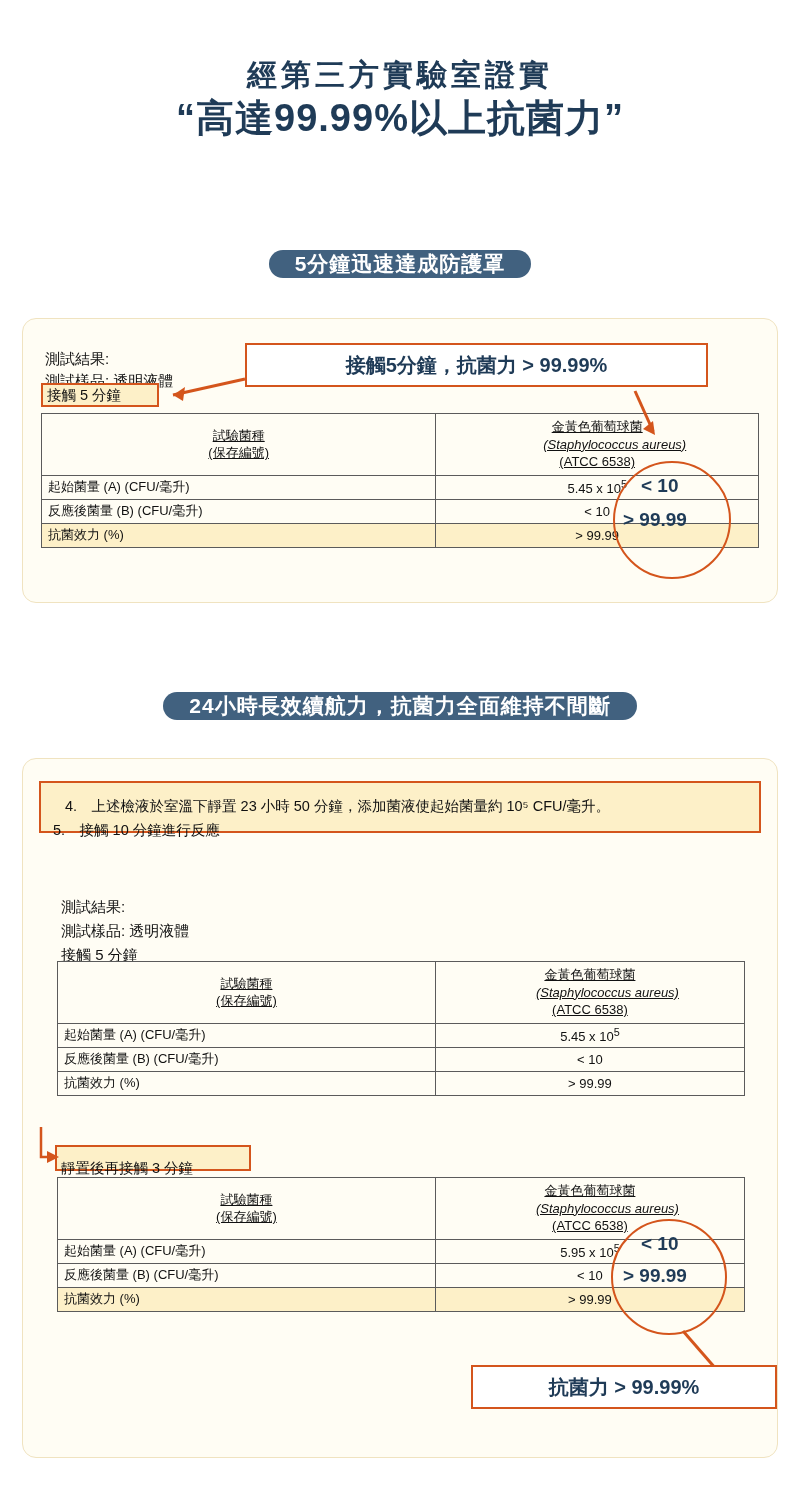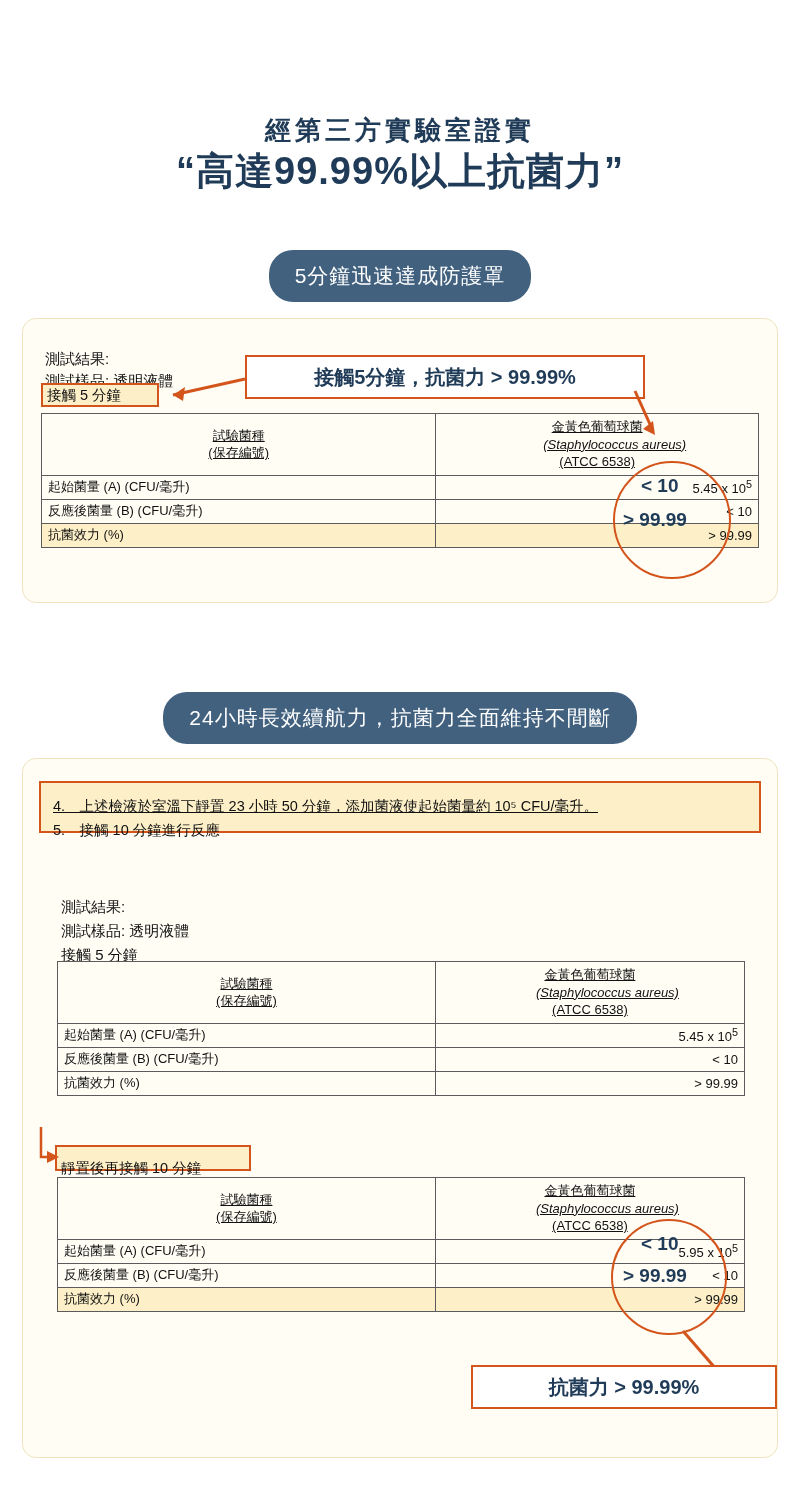--- a/index.html
+++ b/index.html
@@ -18,42 +18,41 @@
   }
 
   
   .headline {
     text-align: center;
     color: #1f3b57;
     font-weight: bold;
     letter-spacing: 2px;
   }
   .headline .line1 {
-    font-size: 26px;
+    font-size: 30px;
     line-height: 1.25;
-    padding-top: 78px;
+    padding-top: 56px;
     letter-spacing: 4px;
-    margin-top: 36px;
   }
   .headline .line2 {
     font-size: 38px;
     line-height: 1.3;
     letter-spacing: 1px;
   }
 
   
   .pill {
     background: #41617f;
     color: #ffffff;
     border-radius: 24px;
     font-size: 21px;
-    font-weight: normal;
+    font-weight: bold;
     letter-spacing: 1px;
     text-align: center;
-    padding: 12px 26px;
+    padding: 0 26px;
     display: inline-block;
   }
   .pill-wrap { text-align: center; }
 
   
   .card {
     position: absolute;
     left: 22px;
     width: 756px;
     background: #fffdf4;
@@ -74,21 +73,21 @@
     font-size: 13px;
     color: #111;
   }
   table.dt td {
     border: 1px solid #5b5b5b;
     padding: 2px 6px;
     height: 24px;
     vertical-align: middle;
   }
   table.dt td.label { text-align: left; width: 55%; }
-  table.dt td.val { text-align: right; }
+  table.dt td.val { text-align: center; }
   table.dt td.hdr { text-align: center; line-height: 1.35; padding: 4px 6px; }
   .hl { background: #fdf0c8; }
   .ital { font-style: italic; margin-left: 35px; }
   .u { text-decoration: underline; }
 
   
   .ann {
     position: absolute;
     border: 2.5px solid #d4551c;
     background: #ffffff;
@@ -173,42 +172,42 @@
           <td class="val">&lt; 10</td>
         </tr>
         <tr>
           <td class="label hl">抗菌效力 (%)</td>
           <td class="val hl">&gt; 99.99</td>
         </tr>
       </tbody>
         </table>
     </div>
 
-    <div class="ann" style="left:222px; top:36px; width:400px; height:44px; font-size:20px;">接觸5分鐘，抗菌力 &gt; 99.99%</div>
+    <div class="ann" style="left:222px; top:24px; width:463px; height:44px; font-size:20px;">接觸5分鐘，抗菌力 &gt; 99.99%</div>
 
     <svg class="arrow" style="left:0; top:0; width:756px; height:285px;">
       <path d="M222,60 L150,76" stroke="#d4551c" stroke-width="3" fill="none"></path>
       <polygon points="150,76 162,68 160,82" fill="#d4551c"></polygon>
       <path d="M612,72 L630,112" stroke="#d4551c" stroke-width="3" fill="none"></path>
       <polygon points="632,116 620,110 630,102" fill="#d4551c"></polygon>
     </svg>
 
     <div class="circle" style="left:590px; top:142px; width:118px; height:118px;"></div>
     <div class="cbubble" style="left:618px; top:156px;">&lt; 10</div>
     <div class="cbubble" style="left:600px; top:190px;">&gt; 99.99</div>
   </div>
 
   <div class="pill-wrap" style="position:absolute; top:692px; left:0; width:800px;">
     <span class="pill">24小時長效續航力，抗菌力全面維持不間斷</span>
   </div>
 
   <div class="card" id="card2">
 
     <div class="ann-box-thin" style="left:16px; top:22px; width:722px; height:52px; background:#fdf0c8;"></div>
-    <div class="rpt rpt-small" style="position:absolute; left:30px; top:28px; z-index:2;text-decoration:underline;">4.　上述檢液於室溫下靜置 23 小時 50 分鐘，添加菌液使起始菌量約 10⁵ CFU/毫升。</div>
+    <div class="rpt rpt-small" style="position:absolute; left:42px; top:28px; z-index:2;">4.　上述檢液於室溫下靜置 23 小時 50 分鐘，添加菌液使起始菌量約 10⁵ CFU/毫升。</div>
     <div class="rpt rpt-small" style="position:absolute; left:30px; top:52px; z-index:2;">5.　接觸 10 分鐘進行反應</div>
 
     <div class="rpt" style="position:absolute; left:38px; top:128px;">測試結果:</div>
     <div class="rpt" style="position:absolute; left:38px; top:152px;">測試樣品: 透明液體</div>
     <div class="rpt" style="position:absolute; left:38px; top:176px;">接觸 5 分鐘</div>
 
     <div style="position:absolute; left:34px; top:202px; width:688px;">
       <table class="dt">
         <tbody>
             <tr>
@@ -232,21 +231,21 @@
         </tr>
         <tr>
           <td class="label">抗菌效力 (%)</td>
           <td class="val">&gt; 99.99</td>
         </tr>
       </tbody>
         </table>
     </div>
 
     <div class="ann-box-thin" style="left:32px; top:386px; width:196px; height:26px; background:#fdf0c8;"></div>
-    <div class="rpt rpt-small" style="position:absolute; left:38px; top:390px; z-index:2;">靜置後再接觸 10 分鐘</div>
+    <div class="rpt rpt-small" style="position:absolute; left:38px; top:390px; z-index:2;">靜置後再接觸 3 分鐘</div>
 
     <div style="position:absolute; left:34px; top:418px; width:688px;">
       <table class="dt">
         <tbody>
             <tr>
           <td class="hdr label">
             <span class="u">試驗菌種</span><br>
             <span class="u">(保存編號)</span>
           </td>
           <td class="hdr val">

